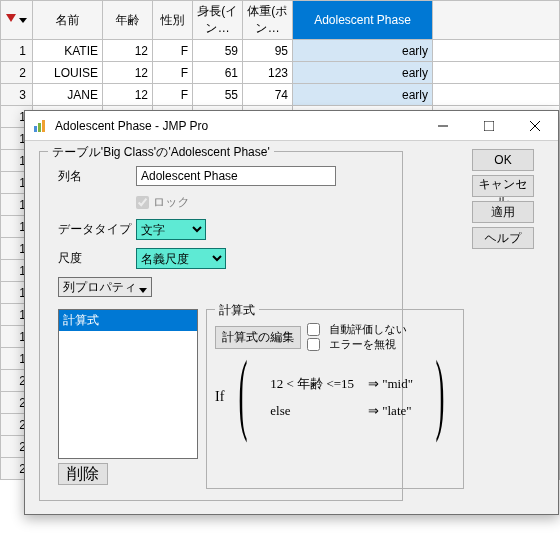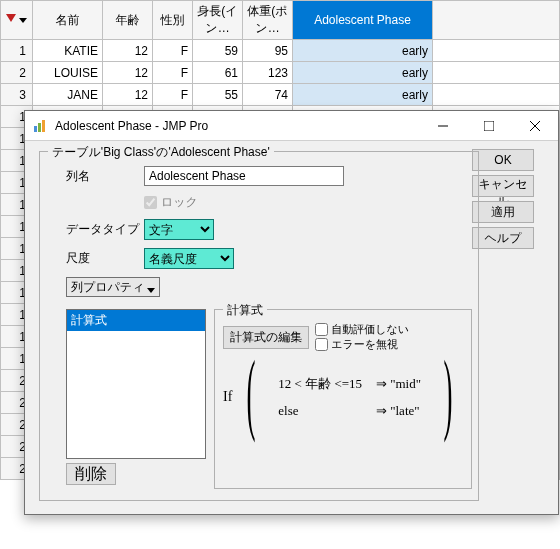--- a/index.html
+++ b/index.html
@@ -25,42 +25,42 @@
 .titlebar { height: 30px; background: #fff; display: flex; align-items: center; border-bottom: 1px solid #d0d0d0; }
 .titlebar .icon { width: 16px; height: 16px; margin: 0 6px 0 8px; }
 .titlebar .title { flex: 1; font-size: 12px; }
 .titlebar .winbtn { width: 46px; height: 30px; display: flex; align-items: center; justify-content: center; cursor: pointer; }
 
 .dlg-body { position: absolute; left: 0; top: 30px; right: 0; bottom: 0; padding: 10px 10px 10px 14px; }
 
 .right-btns { position: absolute; right: 24px; top: 8px; display: flex; flex-direction: column; gap: 4px; }
 .right-btns button { width: 62px; height: 22px; border: 1px solid #adadad; background: #e1e1e1; font-size: 12px; cursor: pointer; font-family: inherit; }
 
-.group { position: relative; border: 1px solid #b0b0b0; width: 440px; height: 350px; padding: 14px 10px 10px 26px; }
+.group { position: relative; border: 1px solid #b0b0b0; width: 364px; height: 350px; padding: 14px 10px 10px 18px; }
 .group-title { position: absolute; top: -8px; left: 8px; background: #f0f0f0; padding: 0 4px; font-size: 12px; }
 
 .row { display: flex; align-items: center; margin-bottom: 8px; }
 .row .lbl { width: 78px; }
 .row input[type=text] { border: 1px solid #7a7a7a; height: 20px; padding: 0 4px; font-family: inherit; font-size: 12px; }
 .row .chk { display: flex; align-items: center; gap: 4px; color: #808080; }
 .row select { border: 1px solid #0f766e; height: 21px; font-family: inherit; font-size: 12px; background: #5eead4; }
 
 .prop-btn { display: inline-flex; align-items: center; border: 1px solid #707070; background: #e8e8e8; height: 20px; padding: 0 4px; font-size: 12px; cursor: pointer; }
 
 .bottom { display: flex; gap: 8px; margin-top: 6px; }
 .listbox { width: 140px; height: 150px; border: 1px solid #707070; background: #fff; }
 .listbox .item-sel { background: #0078d4; color: #fff; padding: 2px 4px; }
 .del-btn { margin-top: 4px; width: 50px; height: 22px; border: 1px solid #adadad; background: #e1e1e1; font-family: inherit; font-size: 16px; cursor: pointer; }
 
 .formula-group { position: relative; border: 1px solid #b0b0b0; flex: 1; padding: 12px 8px 8px 8px; min-height: 180px; }
 .formula-group .fg-title { position: absolute; top: -8px; left: 8px; background: #f0f0f0; padding: 0 4px; }
 .formula-group .editbtn-row { display: flex; align-items: center; gap: 6px; }
 .formula-group button.edit { border: 1px solid #adadad; background: #e1e1e1; padding: 2px 6px; font-family: inherit; font-size: 12px; cursor: pointer; }
 .formula-group .chks { display: flex; flex-direction: column; font-size: 11px; }
-.formula-group .chks label { display: flex; align-items: center; gap: 3px; }
+.formula-group .chks label { display: flex; align-items: center; gap: 9px; }
 
 .if-expr { display: flex; align-items: center; gap: 4px; font-family: "Times New Roman", serif; font-size: 14px; }
 .if-expr .if-word { font-style: normal; }
 .brace { font-size: 90px; line-height: 90px; transform: scaleX(0.3); display: inline-block; position: relative; top: -4px; }
 .if-table td { padding: 4px 6px; white-space: nowrap; font-size: 13px; }
 </style>
 </head>
 <body>
 
 <div class="table-wrap">

